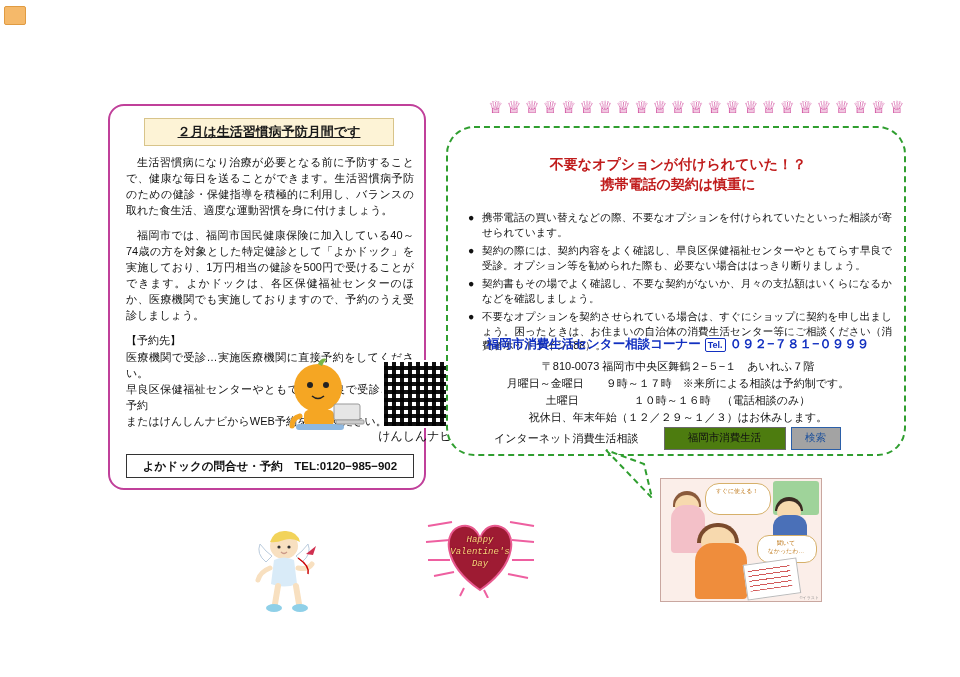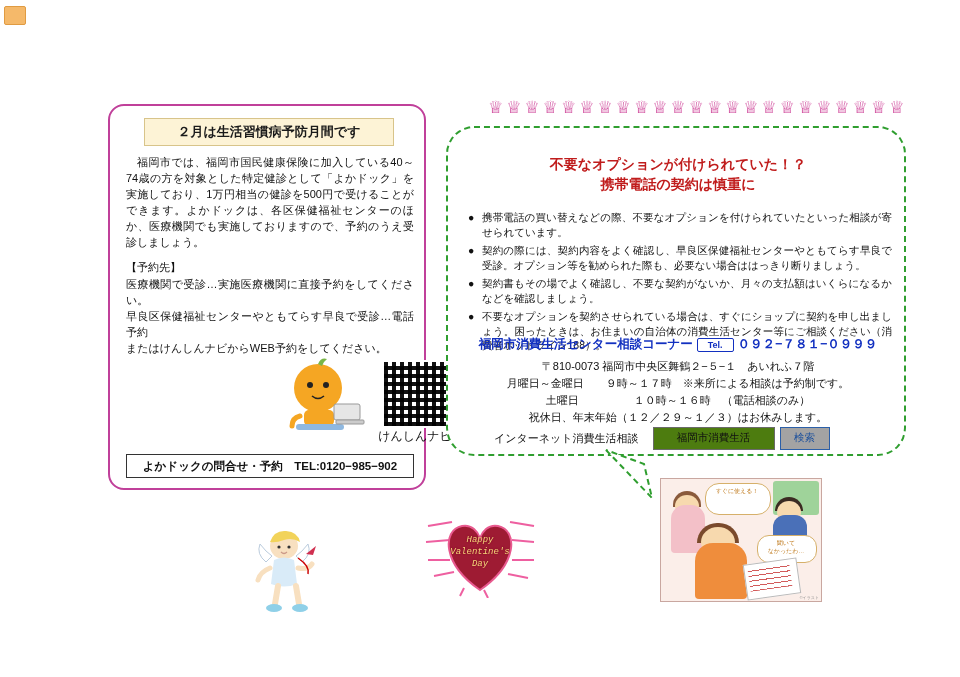--- a/index.html
+++ b/index.html
@@ -53,20 +53,21 @@
     width: 248px;
     height: 26px;
     background: #fdf3d6;
     border: 1px solid #d8c48a;
     display: flex;
     align-items: center;
     justify-content: center;
     font-size: 13px;
     color: #1a1a1a;
     font-weight: bold;
+    text-decoration: underline;
   }
   .left-body {
     position: absolute;
     left: 16px;
     top: 48px;
     width: 288px;
     font-size: 11px;
     line-height: 16px;
     color: #111;
   }
@@ -193,21 +194,21 @@
     font-size: 12.5px;
     font-weight: bold;
     color: #1230c0;
     letter-spacing: 0px;
   }
   .r-contact .tel-box {
     display: inline-block;
     border: 1px solid #1230c0;
     border-radius: 2px;
     font-size: 9px;
-    padding: 0 10px;
+    padding: 0 2px;
     margin: 0 4px;
     vertical-align: middle;
     line-height: 12px;
   }
   .r-info {
     position: absolute;
     left: 0;
     top: 230px;
     width: 460px;
     text-align: center;
@@ -219,21 +220,21 @@
     position: absolute;
     left: 46px;
     top: 298px;
     width: 370px;
     height: 24px;
     display: flex;
     align-items: center;
     font-size: 11px;
     color: #111;
   }
-  .r-search-label { margin-right: 14px; }
+  .r-search-label { margin-right: 25px; }
   .search-field {
     width: 120px;
     height: 21px;
     border: 1px solid #6a6a6a;
     background: #4d7c0f;
     display: flex;
     align-items: center;
     justify-content: center;
     font-size: 10.5px;
     color: #111;
@@ -313,20 +314,21 @@
 <body>
 
 <div class="page">
 
   <div class="corner-tab"></div>
 
   <div class="left-panel">
     <div class="left-title">２月は生活習慣病予防月間です</div>
 
     <div class="left-body">
+      <p class="indent">生活習慣病になり治療が必要となる前に予防することで、健康な毎日を送ることができます。生活習慣病予防のための健診・保健指導を積極的に利用し、バランスの取れた食生活、適度な運動習慣を身に付けましょう。</p>
       <p class="indent">福岡市では、福岡市国民健康保険に加入している40～74歳の方を対象とした特定健診として「よかドック」を実施しており、1万円相当の健診を500円で受けることができます。よかドックは、各区保健福祉センターのほか、医療機関でも実施しておりますので、予約のうえ受診しましょう。</p>
       <p style="margin-bottom:1px;">【予約先】</p>
       <p style="margin:0;">医療機関で受診…実施医療機関に直接予約をしてください。</p>
       <p style="margin:0;">早良区保健福祉センターやともてらす早良で受診…電話予約</p>
       <p style="margin:0;">またはけんしんナビからWEB予約をしてください。</p>
     </div>
 
     <svg class="mascot" viewBox="0 0 92 84">
       <ellipse cx="40" cy="30" rx="24" ry="24" fill="#f5a623"></ellipse>
       <path d="M40 6 q3 -7 9 -5 q-4 3 -5 7 z" fill="#7ab648"></path>

